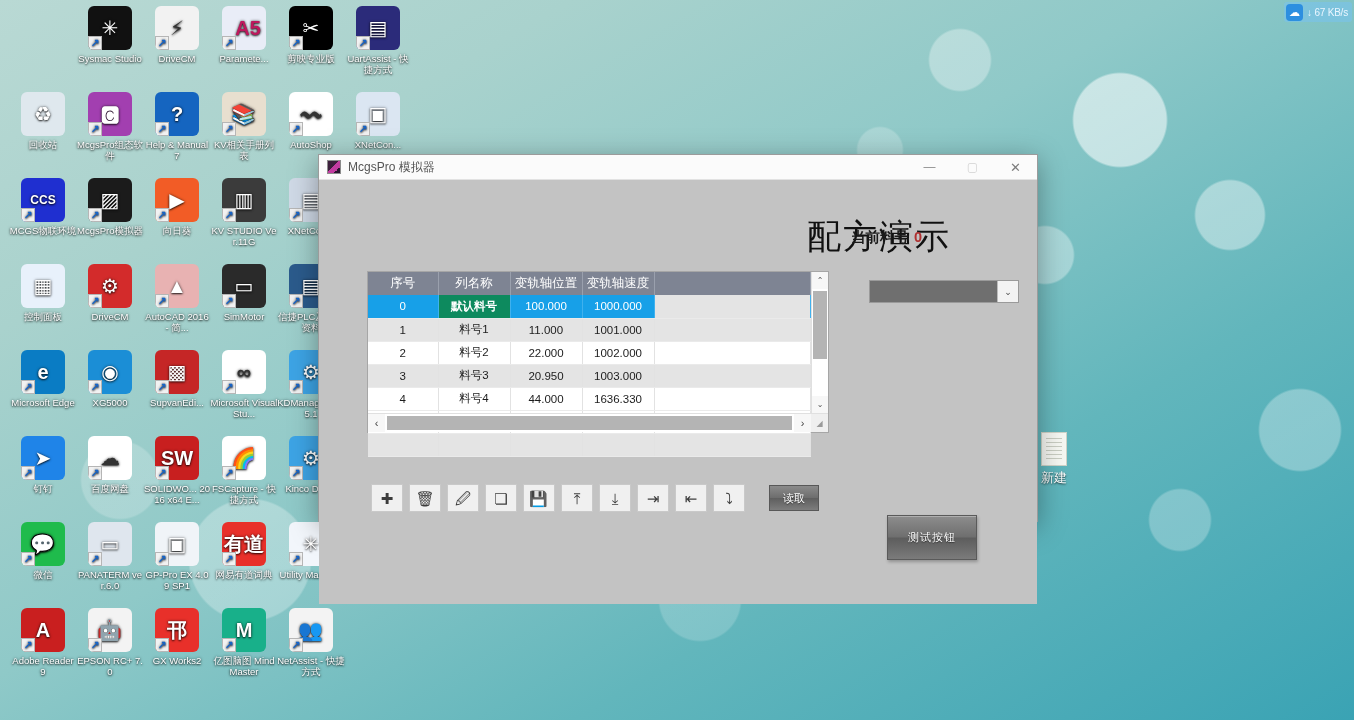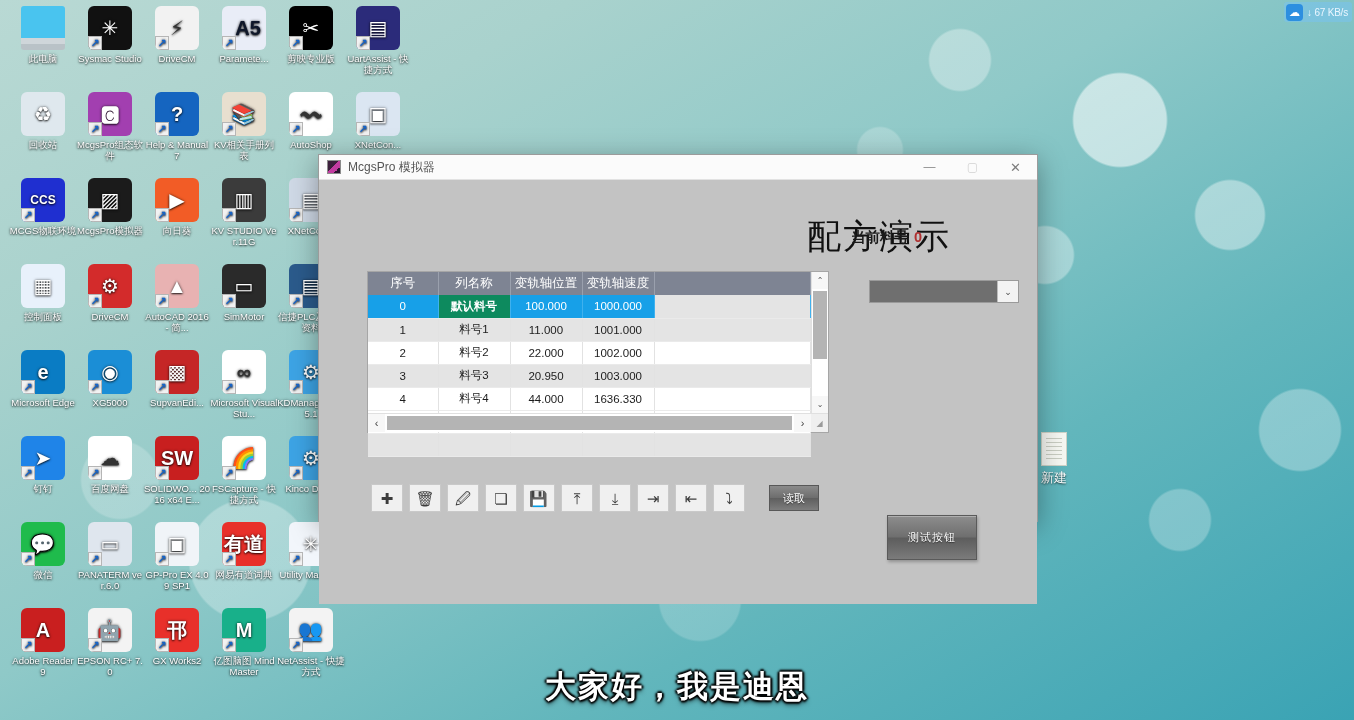--- a/index.html
+++ b/index.html
@@ -203,43 +203,37 @@
                  0 3px 5px rgba(0,0,0,.6);
     font-family: "DejaVu Sans", "Liberation Sans", sans-serif;
   }
 </style>
 </head>
 <body>
 
 <div id="desktop">
 
   <div id="icon-grid">
-      <div class="dicon" style="left: 9px; top: 6px;">
-        <div class="glyph" style="background: linear-gradient(rgb(73, 196, 239) 0px, rgb(73, 196, 239) 72%, rgb(207, 214, 218) 72%, rgb(207, 214, 218) 86%, rgb(185, 194, 199) 86%); border-radius: 3px;">
-          <span style="font-size: 20px; color: rgb(255, 255, 255);"></span>
-        </div>
-        <span class="lbl">此电脑</span>
-      </div>
       <div class="dicon" style="left: 76px; top: 6px;">
         <div class="glyph" style="background: rgb(17, 17, 17);">
           <span style="font-size: 20px; color: rgb(255, 255, 255);">✳</span>
           <span class="sc">↗</span>
         </div>
         <span class="lbl">Sysmac Studio</span>
       </div>
       <div class="dicon" style="left: 143px; top: 6px;">
         <div class="glyph" style="background: rgb(242, 242, 242);">
           <span style="font-size: 20px; color: rgb(51, 51, 51);">⚡</span>
           <span class="sc">↗</span>
         </div>
         <span class="lbl">DriveCM</span>
       </div>
       <div class="dicon" style="left: 210px; top: 6px;">
         <div class="glyph" style="background: rgb(233, 237, 247);">
-          <span style="font-size: 20px; color: #0f172a; margin-left: 8px;">A5</span>
+          <span style="font-size: 20px; color: #be185d; margin-left: 8px;">A5</span>
           <span class="sc">↗</span>
         </div>
         <span class="lbl">Paramete...</span>
       </div>
       <div class="dicon" style="left: 277px; top: 6px;">
         <div class="glyph" style="background: rgb(0, 0, 0);">
           <span style="font-size: 20px; color: rgb(255, 255, 255);">✂</span>
           <span class="sc">↗</span>
         </div>
         <span class="lbl">剪映专业版</span>
@@ -643,14 +637,13 @@
           <div class="tb">⤓</div>
           <div class="tb">⇥</div>
           <div class="tb">⇤</div>
           <div class="tb">⤵</div>
           <div id="read-button">读取</div>
         </div>
 
     </div>
   </div>
 
-  <div id="subtitle">大家好，我是迪恩</div>
 </div>
 
 </body></html>

